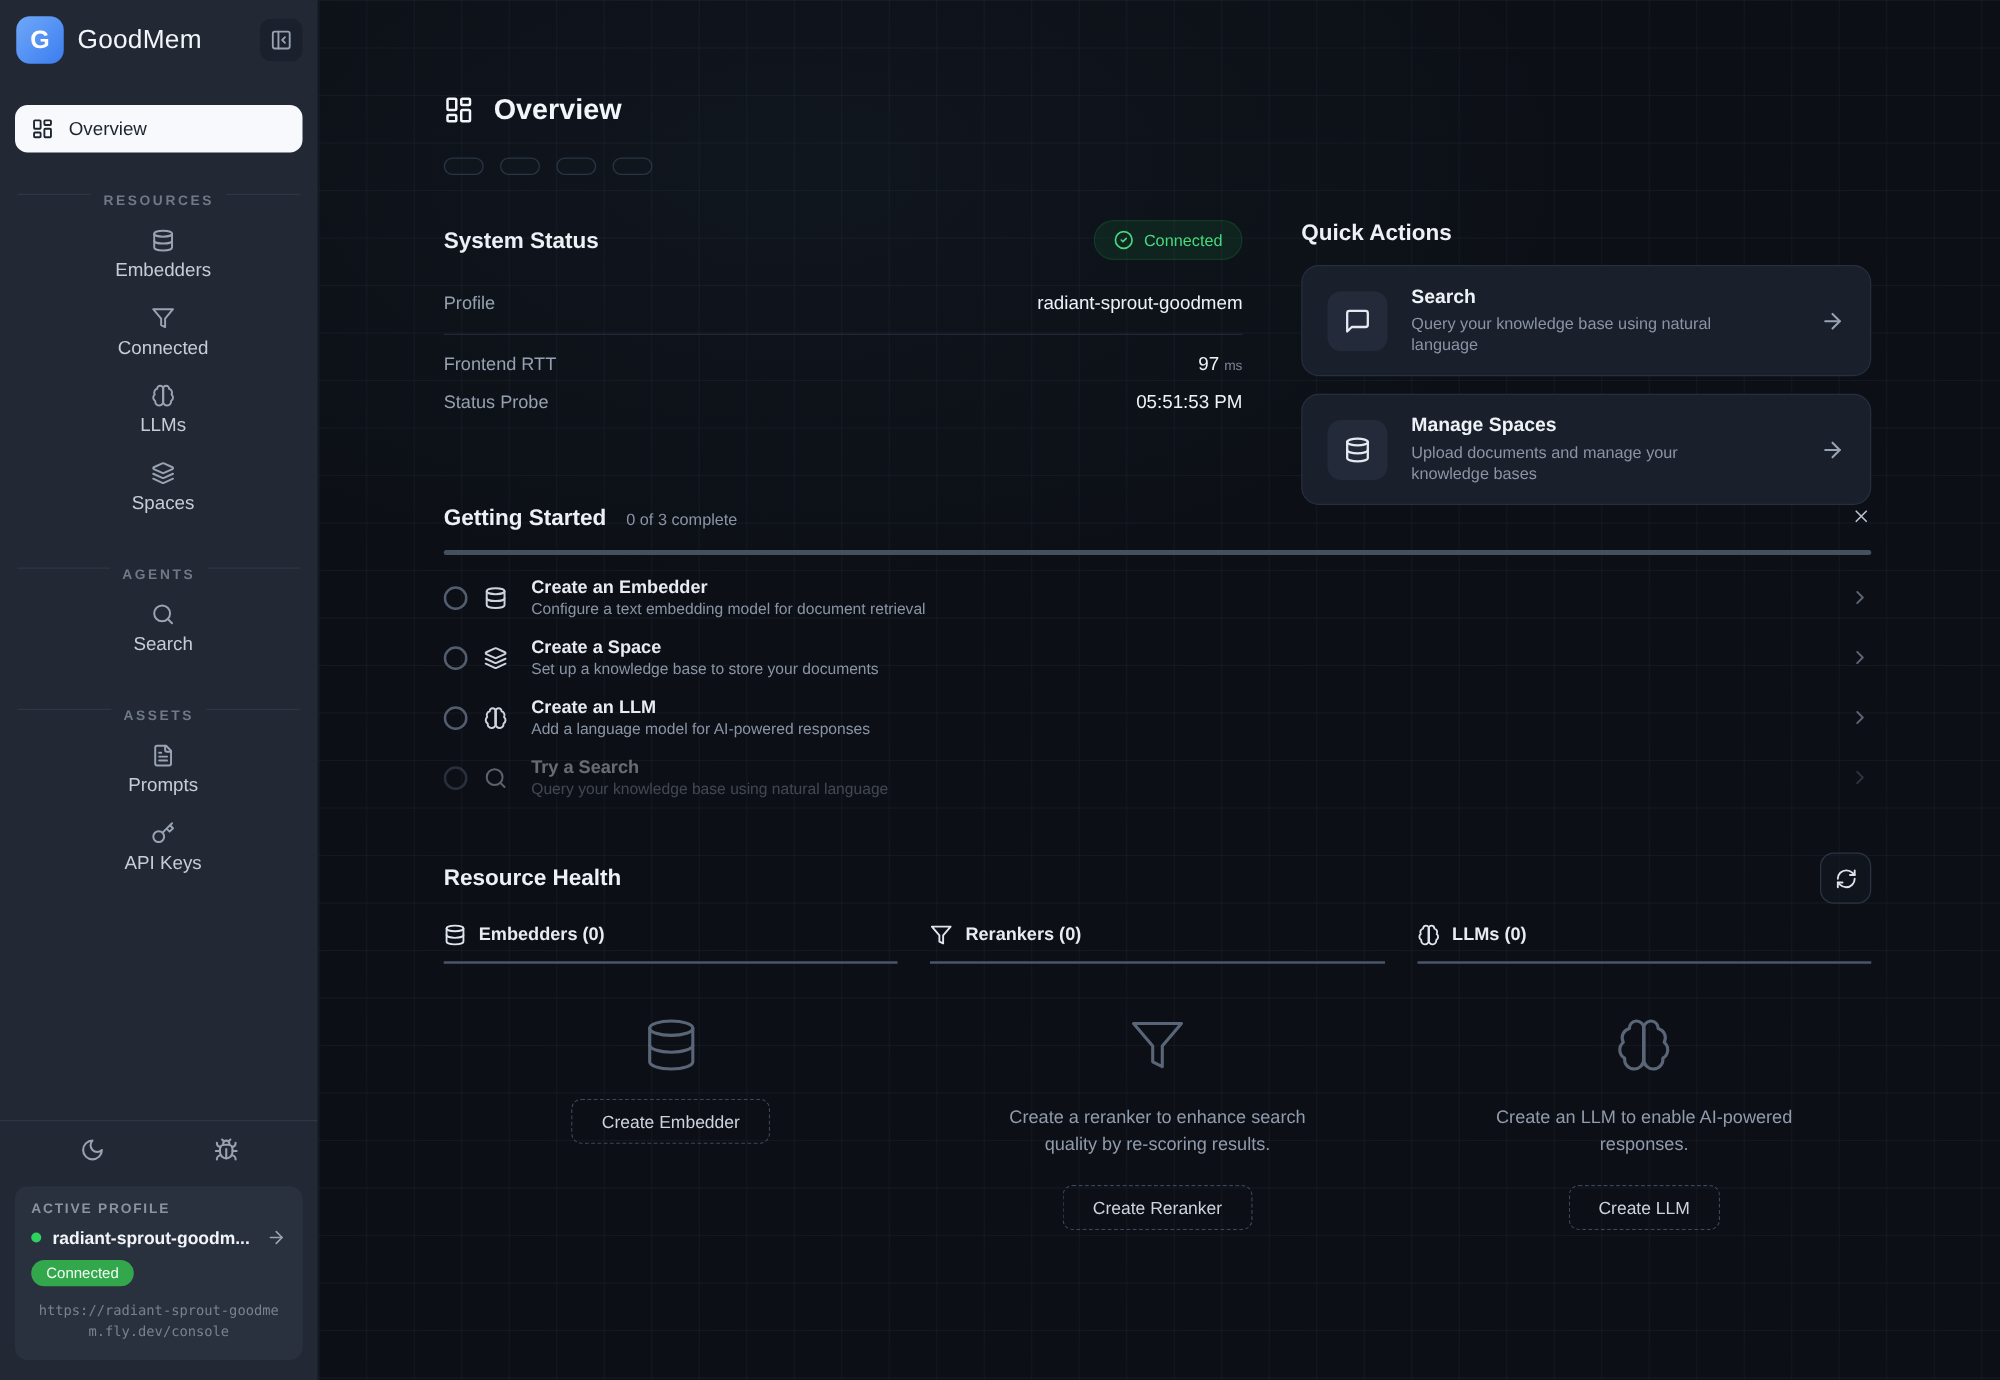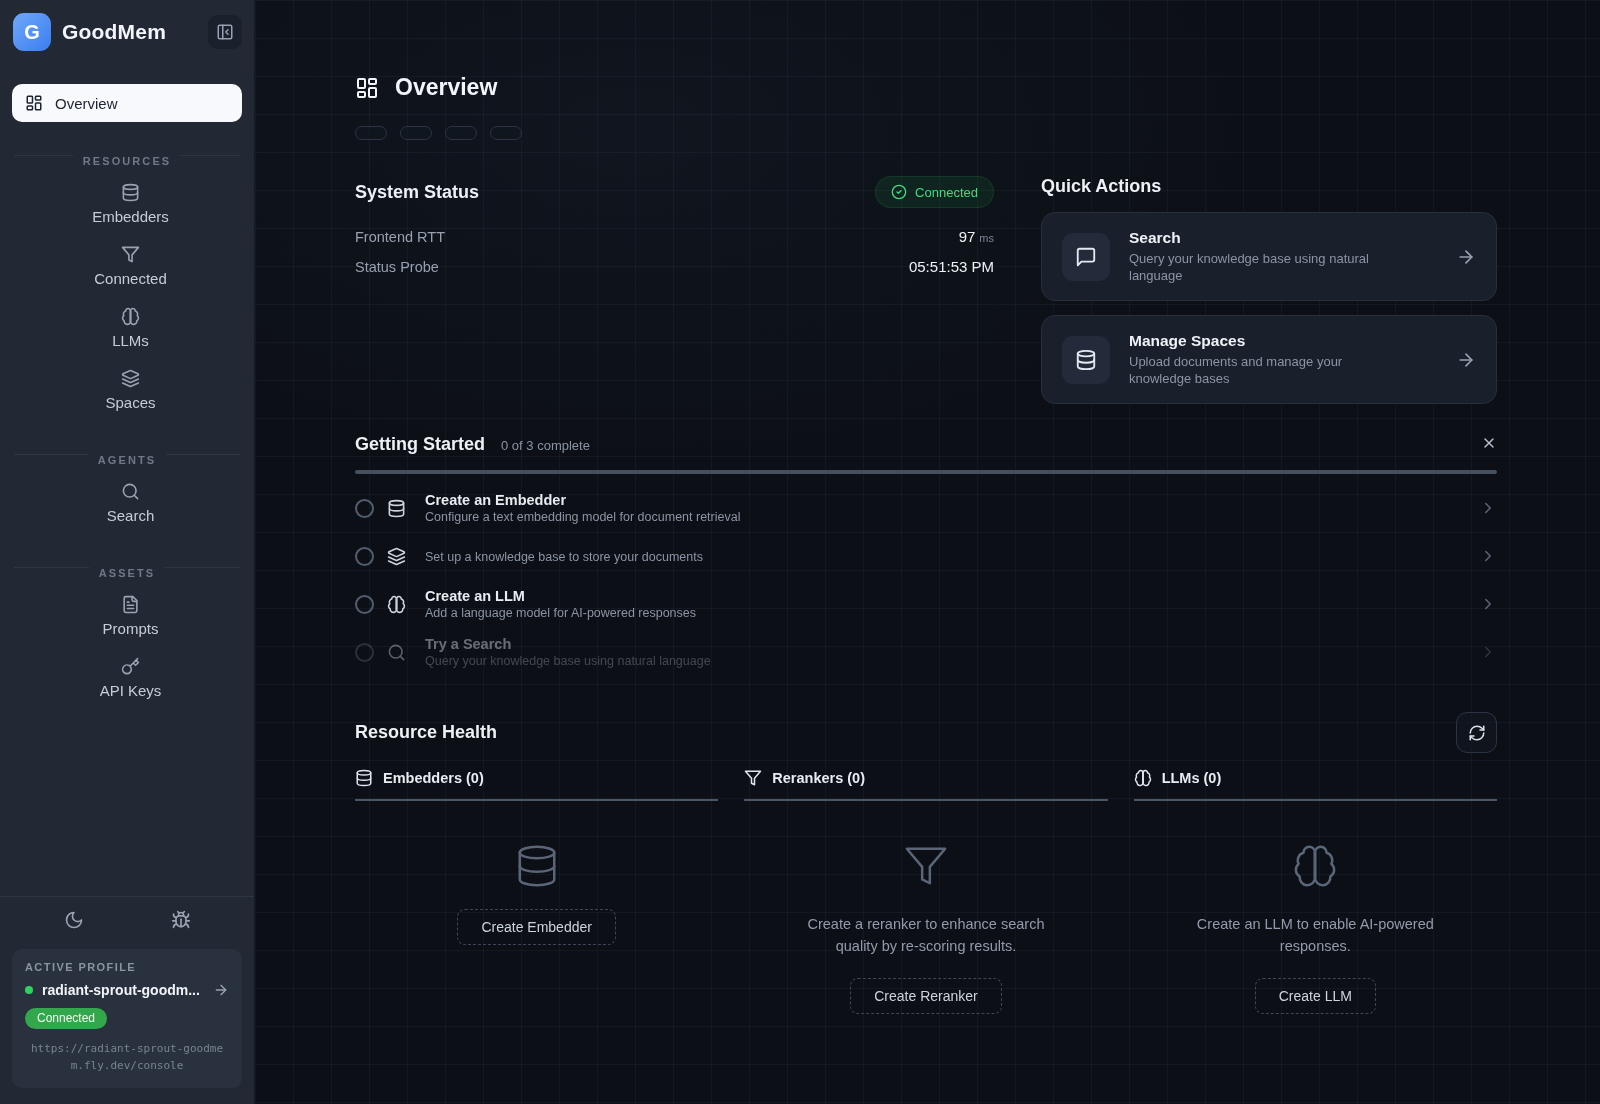--- a/index.html
+++ b/index.html
@@ -23,21 +23,21 @@
     display:flex; flex-direction:column;
     border-right:1px solid #141a23;
   }
   .sb-header { display:flex; align-items:center; gap:11px; padding:13px 12px 13px 13px; }
   .logo {
     width:38px; height:38px; border-radius:11px;
     background:linear-gradient(135deg,#6fa8f8 0%,#3b7df0 100%);
     color:#fff; font-size:20px; font-weight:700;
     display:grid; place-items:center;
   }
-  .app-name { flex:1; font-size:21px; font-weight:700; color:#f2f5f9; letter-spacing:.2px; }
+  .app-name { flex:1; font-size:21px; font-weight:400; color:#f2f5f9; letter-spacing:.2px; }
   .collapse-btn {
     width:34px; height:34px; border-radius:9px; border:none;
     background:#1b212c; color:#97a1b1; display:grid; place-items:center; cursor:pointer;
   }
   .nav-active {
     margin:20px 12px 0; height:38px; border-radius:10px;
     background:#f7f9fc; color:#1d2430;
     display:flex; align-items:center; gap:12px; padding:0 13px;
     font-size:15px; font-weight:500; cursor:pointer;
   }
@@ -122,21 +122,21 @@
   .qa-icon-box {
     width:48px; height:48px; background:#232b3a; border-radius:11px;
     display:grid; place-items:center; color:#e5eaf1;
   }
   .qa-text { flex:1; }
   .qa-title { font-size:15.5px; font-weight:700; color:#eef2f7; }
   .qa-desc { margin-top:4px; font-size:13px; color:#8a94a5; line-height:1.3; max-width:258px; }
   .qa-arrow { color:#98a2b2; }
 
   
-  .gs-section { margin-top:30px; }
+  .gs-section { }
   .gs-head { display:flex; align-items:center; justify-content:space-between; }
   .gs-left { display:flex; align-items:baseline; gap:16px; }
   .gs-progress-text { color:#8a94a5; font-size:13px; }
   .gs-close { background:none; border:none; color:#b9c1cc; cursor:pointer; }
   .gs-bar { margin-top:15px; height:4px; border-radius:2px; background:#45505f; }
   .gs-list { margin-top:10px; }
   .gs-item { display:flex; align-items:center; gap:13px; height:48px; cursor:pointer;justify-content:flex-end; }
   .gs-item.disabled { opacity:.42; }
   .gs-circle { width:19px; height:19px; border-radius:50%; border:2px solid #525d6e; flex-shrink:0; }
   .gs-item .item-icon { color:#cdd4de; }
@@ -372,20 +372,26 @@
               <svg viewBox="0 0 24 24" fill="none" stroke="currentColor" stroke-width="2" stroke-linecap="round" stroke-linejoin="round">
                 <circle cx="12" cy="12" r="10"></circle>
                 <path d="m9 12 2 2 4-4"></path>
               </svg>
             </span>
           <span>Connected</span>
         </div>
       </div>
       <div class="status-rows">
 
+      <div class="status-row bordered">
+            <span class="sr-label">Profile</span>
+            <span>
+              <span class="sr-value">radiant-sprout-goodmem</span>
+            </span>
+          </div>
           <div class="status-row">
             <span class="sr-label">Frontend RTT</span>
             <span>
               <span class="sr-value">97</span><span class="sr-suffix">ms</span>
             </span>
           </div>
           <div class="status-row">
             <span class="sr-label">Status Probe</span>
             <span>
               <span class="sr-value">05:51:53 PM</span>
@@ -482,20 +488,21 @@
         <div class="gs-item">
           <span class="gs-circle"></span>
           <span class="item-icon icon i19">
             <svg viewBox="0 0 24 24" fill="none" stroke="currentColor" stroke-width="2" stroke-linecap="round" stroke-linejoin="round">
               <path d="m12.83 2.18a2 2 0 0 0-1.66 0L2.6 6.08a1 1 0 0 0 0 1.83l8.58 3.91a2 2 0 0 0 1.66 0l8.58-3.9a1 1 0 0 0 0-1.84Z"></path>
               <path d="m22 12.65-9.17 4.16a2 2 0 0 1-1.66 0L2 12.65"></path>
               <path d="m22 17.65-9.17 4.16a2 2 0 0 1-1.66 0L2 17.65"></path>
             </svg>
           </span>
           <span class="gs-text">
+            <div class="gs-title">Create a Space</div>
             <div class="gs-desc">Set up a knowledge base to store your documents</div>
           </span>
           <span class="gs-chevron icon i18">
             <svg viewBox="0 0 24 24" fill="none" stroke="currentColor" stroke-width="2" stroke-linecap="round" stroke-linejoin="round">
               <path d="m9 18 6-6-6-6"></path>
             </svg>
           </span>
         </div>
         <div class="gs-item">
           <span class="gs-circle"></span>

